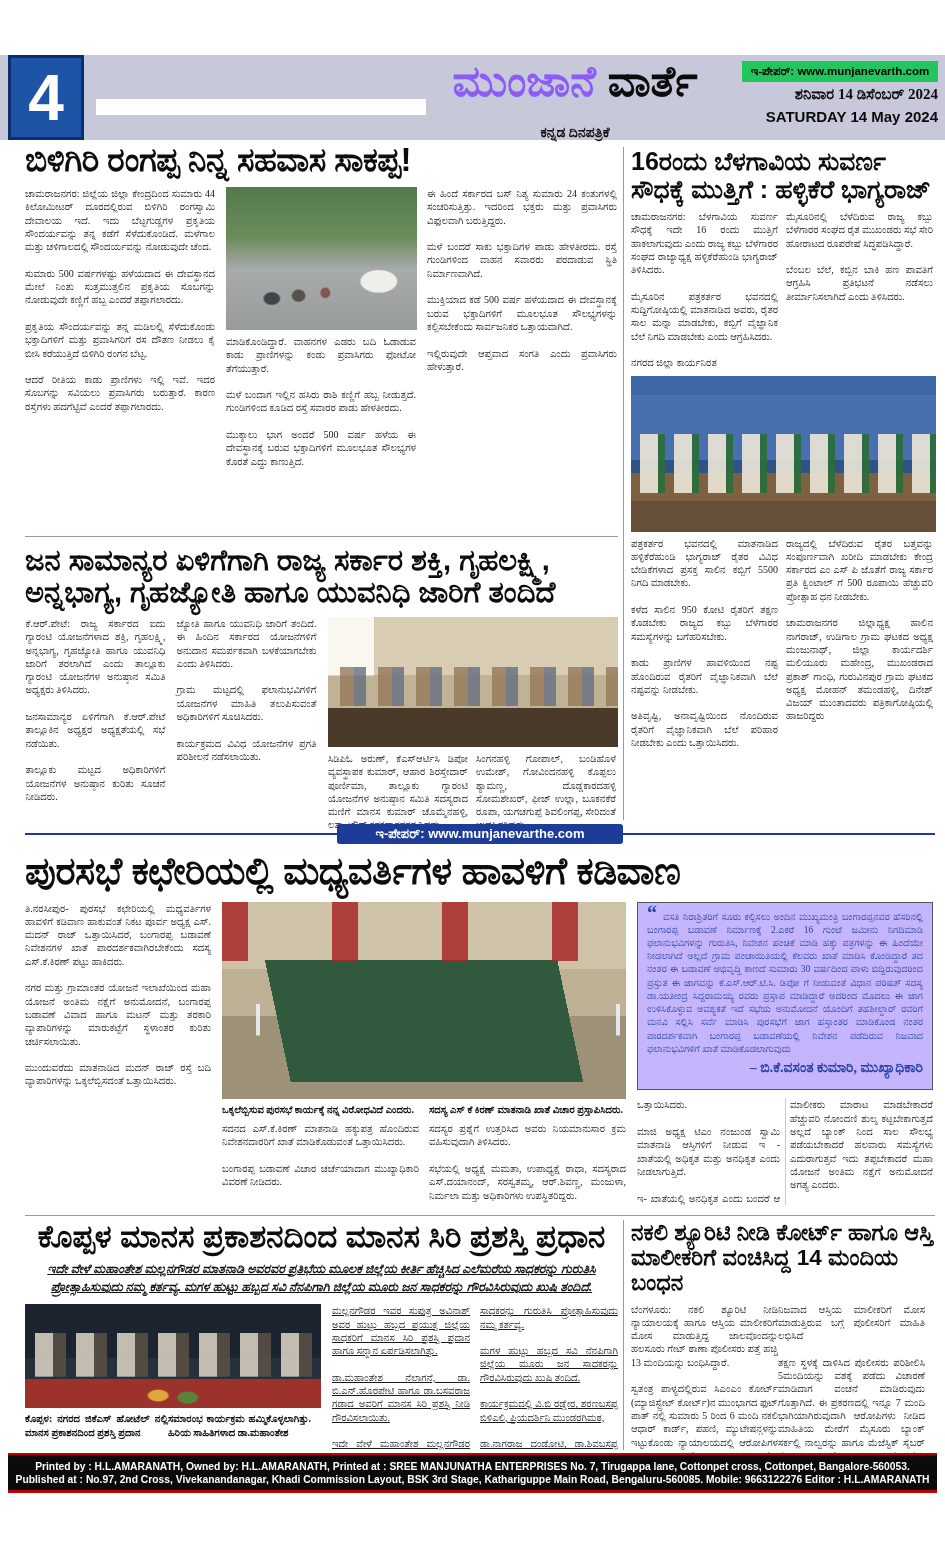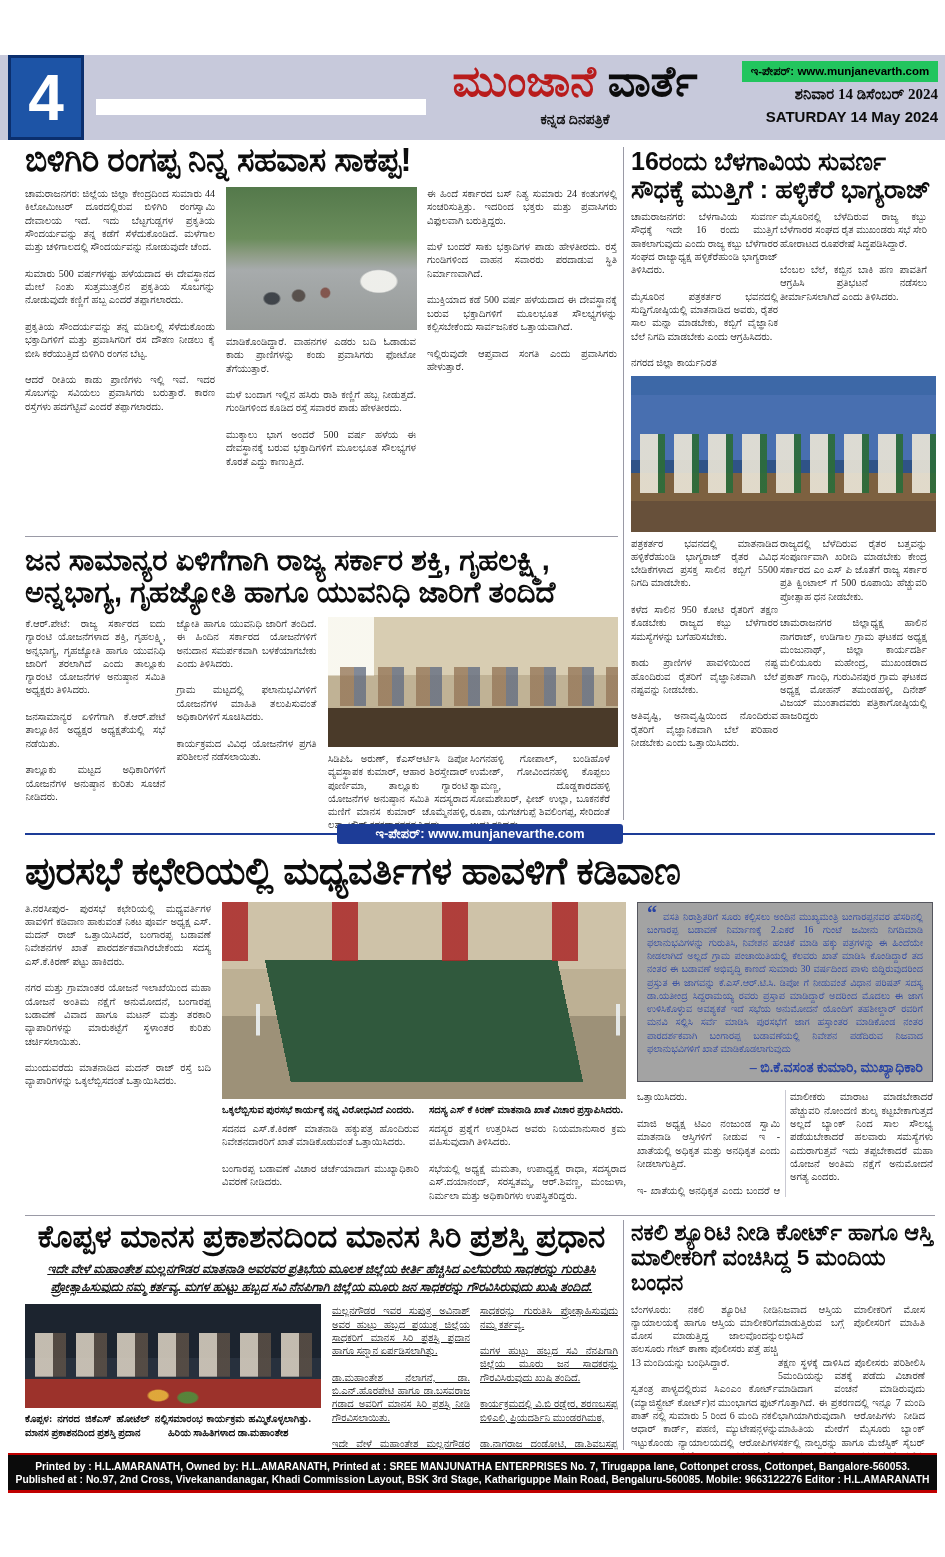--- a/index.html
+++ b/index.html
@@ -7,23 +7,23 @@
          font-family:"Liberation Serif", serif;color:#1a1a1a;}
 
   
   .band{position:absolute;left:0;top:55px;width:945px;height:85px;background:#c7c9db;}
   .pagenum{position:absolute;left:8px;top:55px;width:76px;height:85px;background:#1d54a6;
            border:3px solid #0b2f6e;box-sizing:border-box;color:#fff;font-family:"Liberation Sans",sans-serif;
            font-weight:bold;font-size:64px;display:flex;align-items:center;justify-content:center;}
   .whitestrip{position:absolute;left:96px;top:99px;width:330px;height:16px;background:#fff;}
   .masthead{position:absolute;left:385px;top:58px;width:380px;text-align:center;
             font-family:"Liberation Sans",sans-serif;font-weight:bold;font-size:43px;line-height:1.1;}
-  .masthead .red{color:#b91c1c;}
+  .masthead .red{color:#8b5cf6;}
   .masthead .blk{color:#0c0c0c;}
-  .tagline{position:absolute;left:385px;top:112px;width:380px;text-align:center;
+  .tagline{position:absolute;left:385px;top:125px;width:380px;text-align:center;
            font-weight:bold;font-size:14px;color:#111;}
   .epaperbox{position:absolute;left:742px;top:61px;width:196px;height:21px;background:#22c55e;
              display:flex;align-items:center;justify-content:center;font-family:"Liberation Sans",sans-serif;
              font-weight:bold;font-size:11.5px;color:#000;}
   .date-kn{position:absolute;left:700px;top:86px;width:238px;text-align:right;font-weight:bold;
            font-size:15px;color:#0c0c0c;}
   .date-en{position:absolute;left:700px;top:108px;width:238px;text-align:right;font-weight:bold;
            font-size:15px;color:#0c0c0c;font-family:"Liberation Sans",sans-serif;}
 
   
@@ -62,21 +62,21 @@
   
   .a1{position:absolute;left:25px;top:142px;width:593px;}
   .a1 .hl{font-size:33px;letter-spacing:-.5px;}
   .a1-row{display:flex;gap:11px;margin-top:8px;}
   .a1-row .c{width:190px;}
   .a1-photo{width:191px;height:143px;margin-bottom:5px;}
 
   
   .a2{position:absolute;left:631px;top:147px;width:305px;}
   .a2 .hl{font-size:25px;}
-  .tworow{display:flex;gap:2px;}
+  .tworow{display:flex;gap:8px;}
   .tworow .c{width:147px;}
   .a2-photo{width:305px;height:156px;margin:6px 0 5px 0;}
 
   
   .a3{position:absolute;left:25px;top:540px;width:593px;padding-top:4px;}
   .a3 .hl{font-size:29px;}
   .a3-row{display:flex;gap:11px;margin-top:8px;}
   .a3-left{width:292px;display:flex;gap:11px;justify-content:center;}
   .a3-left .c{width:140px;}
   .a3-right{width:290px;}
@@ -93,21 +93,21 @@
   .a4 .hl{font-size:38px;letter-spacing:-.5px;}
   .a4-grid{display:flex;gap:11px;margin-top:9px;}
   .a4-left{width:186px;}
   .a4-center{width:404px;}
   .a4-photo{width:404px;height:197px;}
   .a4-capro{display:flex;gap:10px;margin-top:4px;}
   .a4-capro .c{width:197px;}
   .a4-cbot{display:flex;gap:10px;margin-top:6px;}
   .a4-cbot .c{width:197px;}
   .a4-right{width:296px;}
-  .quote{border:1px solid #55565e;background:#a3a3a3;padding:7px 9px 4px 9px;box-sizing:border-box;
+  .quote{border:1px solid #55565e;background:#c4b5fd;padding:7px 9px 12px 9px;box-sizing:border-box;
          color:#2742a4;font-size:9.6px;line-height:1.38;text-align:justify;position:relative;}
   .quote .qmark{font-size:20px;font-weight:bold;color:#2742a4;line-height:0;}
   .attr{color:#2742a4;font-weight:bold;font-size:14px;text-align:right;margin-top:3px;}
   .a4-rbot{margin-top:8px;column-count:2;column-gap:10px;column-rule:1px solid #c9c9d2;}
 
   
   .a5{position:absolute;left:25px;top:1220px;width:593px;}
   .a5 .hl{font-size:31px;text-align:center;}
   .a5 .sub{font-size:12.5px;font-weight:bold;font-style:italic;text-align:center;line-height:1.5;
            text-decoration:underline;margin-top:5px;color:#111;}
@@ -298,21 +298,21 @@
 ಕಾರ್ಯಕ್ರಮದಲ್ಲಿ ವಿ.ಬಿ ರಡ್ಡೇರ, ಶರಣಬಸಪ್ಪ ಬಿಳಿಎಲಿ, ಪ್ರಿಯದರ್ಶಿನಿ ಮುಂಡರಗಿಮಠ,
 
 ಡಾ.ನಾಗರಾಜ ದಂಡೋಟಿ, ಡಾ.ಶಿವಬಸಪ್ಪ ಮಠ, ಮೆಹಬೂಬ್ ಖಾನ್ ಮತ್ತಿತರರು ಉಪಸ್ಥಿತಿ ಇದ್ದರು.</div>
       </div>
     </div>
   </div>
 
   <div class="vrule" style="left:623px;top:1220px;height:230px;"></div>
 
   <div class="a6">
-    <div class="hl">ನಕಲಿ ಶ್ಯೂರಿಟಿ ನೀಡಿ ಕೋರ್ಟ್ ಹಾಗೂ ಆಸ್ತಿ ಮಾಲೀಕರಿಗೆ ವಂಚಿಸಿದ್ದ 5 ಮಂದಿಯ ಬಂಧನ</div>
+    <div class="hl">ನಕಲಿ ಶ್ಯೂರಿಟಿ ನೀಡಿ ಕೋರ್ಟ್ ಹಾಗೂ ಆಸ್ತಿ ಮಾಲೀಕರಿಗೆ ವಂಚಿಸಿದ್ದ 14 ಮಂದಿಯ ಬಂಧನ</div>
     <div class="a6-row">
       <div class="c body">ಬೆಂಗಳೂರು: ನಕಲಿ ಶ್ಯೂರಿಟಿ ನೀಡಿ ನ್ಯಾಯಾಲಯಕ್ಕೆ ಹಾಗೂ ಆಸ್ತಿಯ ಮಾಲೀಕರಿಗೆ ಮೋಸ ಮಾಡುತ್ತಿದ್ದ ಜಾಲವೊಂದನ್ನು ಹಲಸೂರು ಗೇಟ್ ಠಾಣಾ ಪೊಲೀಸರು ಪತ್ತೆ ಹಚ್ಚಿ 13 ಮಂದಿಯನ್ನು ಬಂಧಿಸಿದ್ದಾರೆ.
 
 ಸ್ವತಂತ್ರ ಪಾಳ್ಯದಲ್ಲಿರುವ ಸಿಎಂಎಂ ಕೋರ್ಟ್ (ಮ್ಯಾಜಿಸ್ಟ್ರೇಟ್ ಕೋರ್ಟ್)ನ ಮುಂಭಾಗದ ಫುಟ್ ಪಾತ್ ನಲ್ಲಿ ಸುಮಾರು 5 ರಿಂದ 6 ಮಂದಿ ನಕಲಿ ಆಧಾರ್ ಕಾರ್ಡ್, ಪಹಣಿ, ಮ್ಯುಟೇಷನ್ಗಳನ್ನು ಇಟ್ಟುಕೊಂಡು ನ್ಯಾಯಾಲಯದಲ್ಲಿ ಆರೋಪಿಗಳ ಜಾಮೀನಿಗಾಗಿ ನಕಲಿ ದಾಖಲಾತಿಗಳನ್ನು ಸಲ್ಲಿಸಿ ಶ್ಯೂರಿಟಿ ನೀಡಿ ನ್ಯಾಯಾಲಯಕ್ಕೆ ಹಾಗೂ</div>
       <div class="c body">ನಿಜವಾದ ಆಸ್ತಿಯ ಮಾಲೀಕರಿಗೆ ಮೋಸ ಮಾಡುತ್ತಿರುವ ಬಗ್ಗೆ ಪೊಲೀಸರಿಗೆ ಮಾಹಿತಿ ಲಭಿಸಿದೆ
 
 ತಕ್ಷಣ ಸ್ಥಳಕ್ಕೆ ದಾಳಿಸಿದ ಪೊಲೀಸರು ಪರಿಶೀಲಿಸಿ 5ಮಂದಿಯನ್ನು ವಶಕ್ಕೆ ಪಡೆದು ವಿಚಾರಣೆ ಮಾಡಿದಾಗ ವಂಚನೆ ಮಾಡಿರುವುದು ಗೊತ್ತಾಗಿದೆ. ಈ ಪ್ರಕರಣದಲ್ಲಿ ಇನ್ನೂ 7 ಮಂದಿ ಭಾಗಿಯಾಗಿರುವುದಾಗಿ ಆರೋಪಿಗಳು ನೀಡಿದ ಮಾಹಿತಿಯ ಮೇರೆಗೆ ಮೈಸೂರು ಬ್ಯಾಂಕ್ ಸರ್ಕಲ್ಲಿ ನಾಲ್ವರನ್ನು ಹಾಗೂ ಮೆಜೆಸ್ಟಿಕ್ ಸೈಬರ್ ಸೆಂಟರ್ ಒಂದರಲ್ಲಿ ಒಬ್ಬನನ್ನು ವಶಕ್ಕೆ ಪಡೆದು ವಿಚಾರಣೆ ಮಾಡಿದಾಗ ಈ ಪ್ರಕರಣದಲ್ಲಿ ಭಾಗಿಯಾಗಿರುವುದನ್ನು ಪತ್ತೆಹಚ್ಚಿದ್ದಾರೆ</div>
     </div>
   </div>
 

